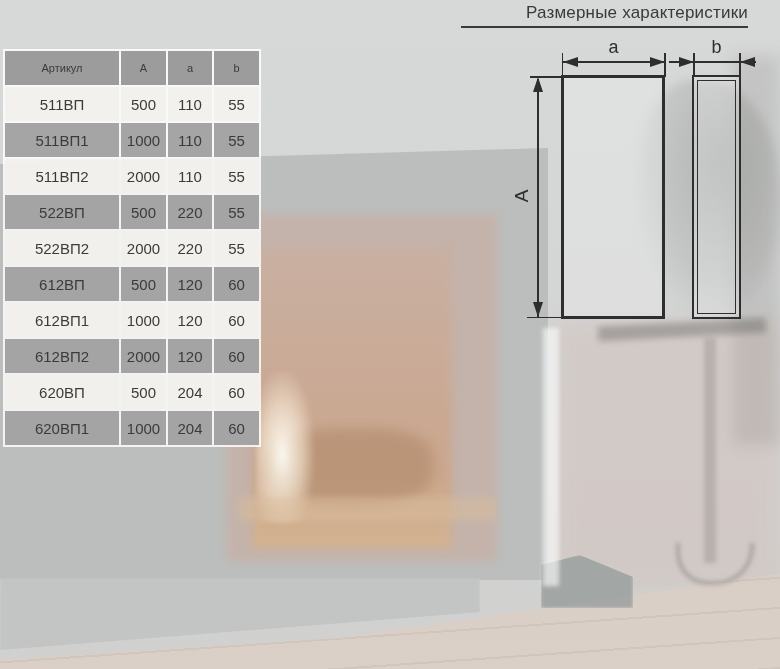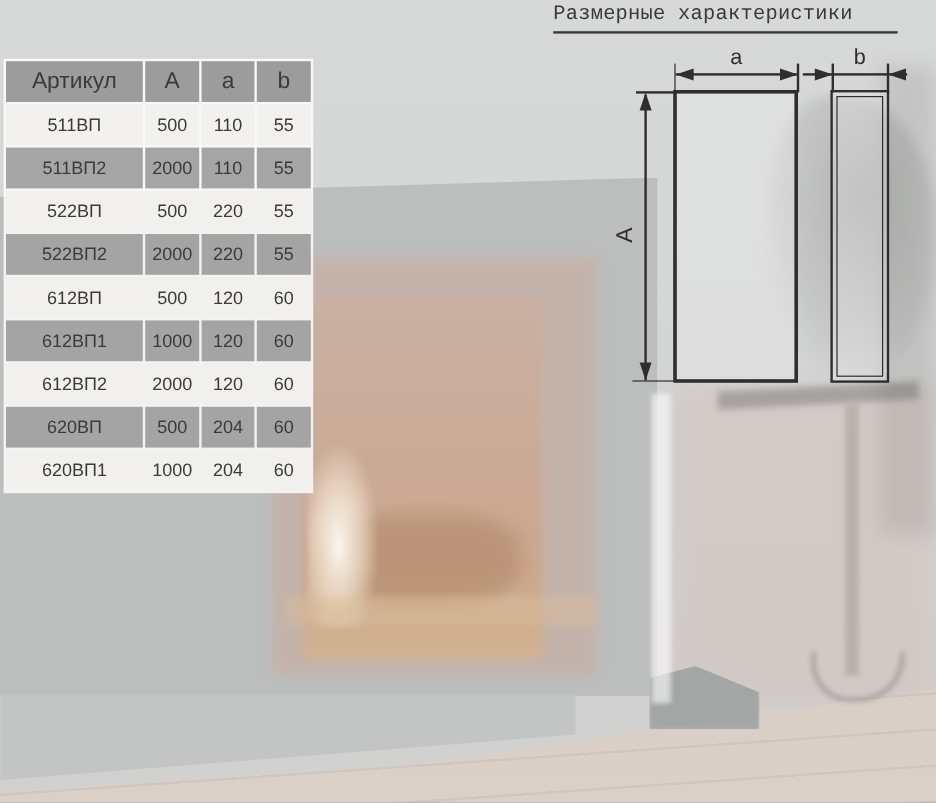--- a/index.html
+++ b/index.html
@@ -43,33 +43,33 @@
     background:radial-gradient(ellipse at 55% 35%,rgba(92,98,92,.30) 0%,rgba(92,98,92,.12) 55%,rgba(92,98,92,0) 78%);
     filter:blur(5px);border-radius:40% 55% 50% 45%;}
   .bg-plant-2{left:733px;top:55px;width:47px;height:390px;background:rgba(100,100,96,.16);filter:blur(8px);}
   .bg-bench{left:598px;top:322px;width:168px;height:15px;background:rgba(70,70,68,.32);
     filter:blur(3px);transform:rotate(-3deg);}
   .bg-chairleg-v{left:704px;top:338px;width:12px;height:225px;background:rgba(90,90,86,.22);filter:blur(2px);}
   .bg-chairleg-curve{left:676px;top:543px;width:78px;height:42px;border:4px solid rgba(80,80,76,.30);
     border-top:none;border-radius:0 0 38px 32px;filter:blur(2px);box-sizing:border-box;}
 
   .title-wrap{position:absolute;left:461px;top:3px;width:287px;}
-  .title-text{text-align:left;font-size:17px;line-height:20px;color:#393939;letter-spacing:.2px;font-family:Liberation Mono, monospace;}
+  .title-text{text-align:right;font-size:17px;line-height:20px;color:#393939;letter-spacing:.2px;}
   .title-underline{margin-top:3px;height:2px;background:#3a3a3a;}
 
   .dim-table{
     position:absolute;left:3px;top:49px;
     border-collapse:separate;border-spacing:2px;table-layout:fixed;
     background:var(--grid-white);
   }
   .dim-table th,.dim-table td{
     height:34px;padding:0;text-align:center;vertical-align:middle;
     font-weight:400;color:var(--text);overflow:hidden;white-space:nowrap;
   }
-  .dim-table th{background:rgba(147,148,147,.93);font-size:19px;}
+  .dim-table th{background:rgba(147,148,147,.93);font-size:11px;}
   .dim-table tbody tr:nth-child(odd) td{background:rgba(241,239,236,.88);}
   .dim-table tbody tr:nth-child(even) td{background:rgba(149,149,149,.84);}
   .dim-table td{font-size:15px;}
 
   .dg{position:absolute;}
   .dg-line{background:var(--line);}
   .front-rect{left:561px;top:75px;width:104px;height:244px;border:3px solid var(--line);
     box-sizing:border-box;background:rgba(246,246,246,.30);}
   .side-rect{left:692px;top:75px;width:49px;height:244px;border:2.5px solid var(--line);
     box-sizing:border-box;background:rgba(246,246,246,.25);}
@@ -124,20 +124,26 @@
         </tr>
     </thead>
     <tbody>
         <tr>
           <td>511ВП</td>
           <td>500</td>
           <td>110</td>
           <td>55</td>
         </tr>
         <tr>
+          <td>511ВП1</td>
+          <td>1000</td>
+          <td>110</td>
+          <td>55</td>
+        </tr>
+        <tr>
           <td>511ВП2</td>
           <td>2000</td>
           <td>110</td>
           <td>55</td>
         </tr>
         <tr>
           <td>522ВП</td>
           <td>500</td>
           <td>220</td>
           <td>55</td>

